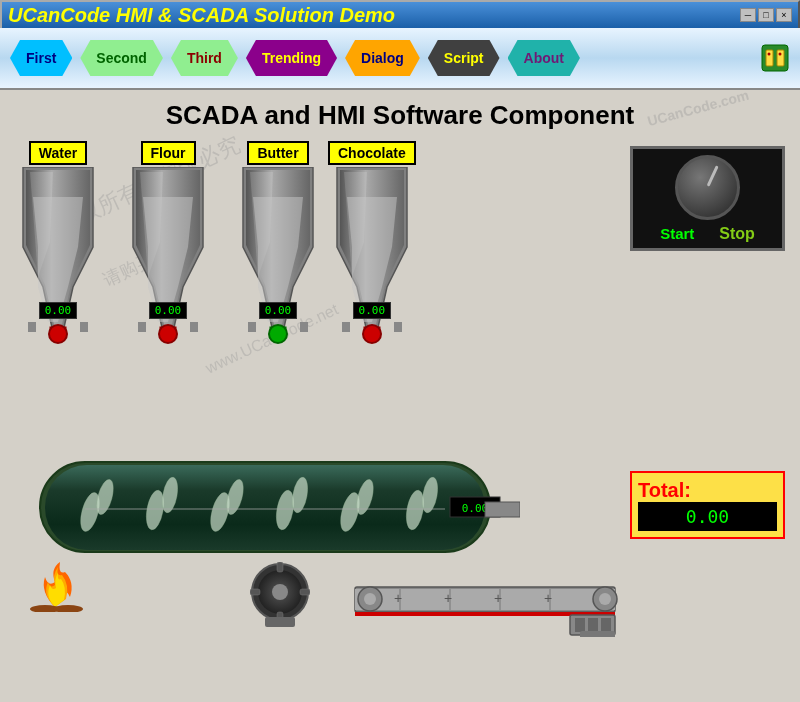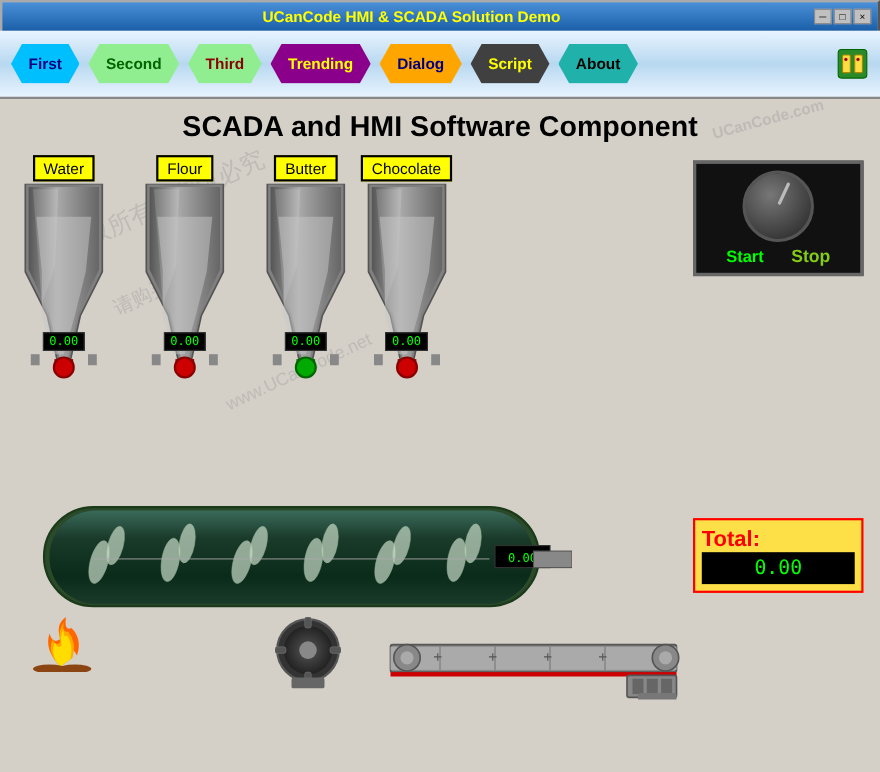--- a/index.html
+++ b/index.html
@@ -18,24 +18,24 @@
       display: flex;
       align-items: center;
       justify-content: space-between;
       padding: 0 6px;
       border-top: 2px solid #aaa;
       border-left: 2px solid #aaa;
       border-right: 2px solid #555;
     }
     #title-bar .title-text {
       color: #ffff00;
-      font-size: 14px;
-      font-weight: bold;
+      font-size: 20px;
+      font-weight: bold;
+      font-style: italic;
       flex: 1;
-      text-align: center;
     }
     #title-bar .win-buttons {
       display: flex;
       gap: 2px;
     }
     .win-btn {
       width: 16px;
       height: 14px;
       background: #c0c0c0;
       border: 1px solid #888;
@@ -68,21 +68,21 @@
       cursor: pointer;
       clip-path: polygon(10px 0%, calc(100% - 10px) 0%, 100% 50%, calc(100% - 10px) 100%, 10px 100%, 0% 50%);
       text-decoration: none;
     }
     .nav-tab.first { background: #00bfff; color: #000080; }
     .nav-tab.second { background: #90ee90; color: #006400; }
     .nav-tab.third { background: #90ee90; color: #8b0000; }
     .nav-tab.trending { background: #8b008b; color: #ffff00; }
     .nav-tab.script { background: #404040; color: #ffff00; }
     .nav-tab.dialog { background: #ffa500; color: #000080; }
-    .nav-tab.about { background: #20b2aa; color: #000000; }
+    .nav-tab.about { background: #20b2aa; color: #701a75; }
 
     
     .settings-icon {
       margin-left: auto;
       width: 30px;
       height: 30px;
     }
 
     
     #main-content {
@@ -113,21 +113,21 @@
       flex: 1;
       position: relative;
       height: 480px;
     }
 
     .hopper-label {
       background: #ffff00;
       border: 2px solid #000;
       padding: 2px 8px;
       font-size: 14px;
-      font-weight: normal;
+      font-weight: bold;
       margin-bottom: 2px;
     }
 
     
     #control-panel {
       width: 160px;
       display: flex;
       flex-direction: column;
       gap: 10px;
     }

